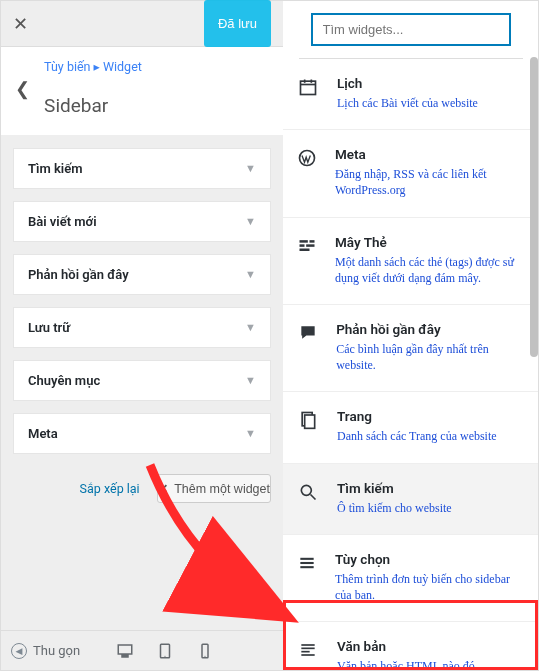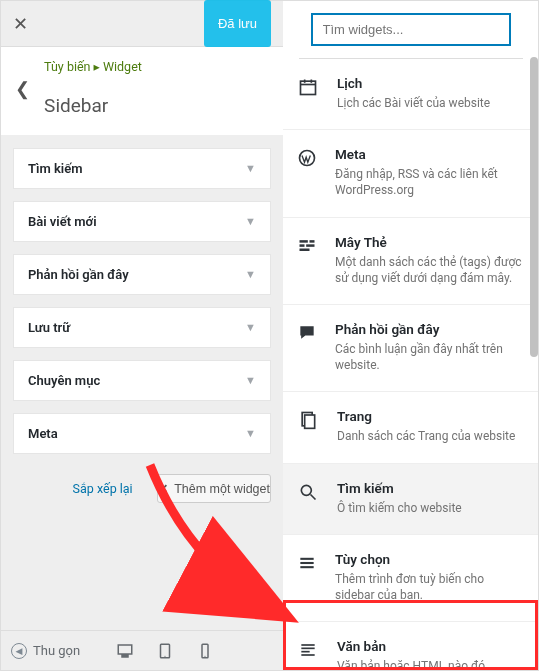--- a/index.html
+++ b/index.html
@@ -7,48 +7,48 @@
   .app { display: flex; width: 539px; height: 671px; border: 1px solid #ddd; }
   .left { width: 282px; background: #eee; display: flex; flex-direction: column; position: relative; }
   .right { flex: 1; background: #fff; display: flex; flex-direction: column; position: relative; align-items: center; }
 
   .topbar { height: 46px; background: #eee; display: flex; align-items: center; justify-content: space-between; padding: 0 12px; border-bottom: 1px solid #ddd; }
   .close-x { font-size: 18px; color: #555; cursor: pointer; }
   .saved-btn { background: #00b9eb; color: #fff; border: none; padding: 16px 14px; border-radius: 3px; font-size: 13px; opacity: 0.85; }
 
   .header { display: flex; align-items: center; padding: 12px 14px 18px; background: #fff; border-bottom: 1px solid #eee; }
   .back-chevron { font-size: 18px; color: #555; margin-right: 14px; cursor: pointer; }
-  .breadcrumb { font-size: 12.5px; color: #4d7c0f; }
+  .breadcrumb { font-size: 12.5px; color: #3b82f6; }
   .section-title { font-size: 19px; font-weight: 400; color: #555; margin-top: 20px; }
 
   .widget-list { padding: 12px 12px 8px; }
   .widget-item { background: #fff; border: 1px solid #e5e5e5; padding: 12px 14px; margin-bottom: 12px; display: flex; justify-content: space-between; align-items: center; font-weight: 600; color: #23282d; font-size: 13px; cursor: pointer; }
   .caret { color: #a0a5aa; font-size: 11px; }
 
-  .actions { display: flex; justify-content: flex-end; align-items: center; padding: 0 12px 8px; gap: 24px; }
+  .actions { display: flex; justify-content: flex-end; align-items: center; padding: 0 12px 8px; gap: 17px; }
   .reorder { color: #0073aa; font-size: 12.5px; cursor: pointer; }
   .add-widget { background: #f7f7f7; border: 1px solid #ccc; border-radius: 3px; padding: 6px 0; font-size: 12.5px; color: #555; display: flex; align-items: center; gap: 6px; cursor: pointer; }
 
   .footer { height: 40px; border-top: 1px solid #ddd; background: #eee; display: flex; align-items: center; padding: 0 10px; gap: 18px; margin-top: auto; }
   .collapse { display: flex; align-items: center; gap: 6px; color: #656a6f; font-size: 13px; cursor: pointer; }
   .collapse-circle { width: 16px; height: 16px; border: 1px solid #7e8993; border-radius: 50%; display: flex; align-items: center; justify-content: center; font-size: 9px; color: #7e8993; }
   .device-icons { display: flex; gap: 22px; margin-left: 18px; }
   .device-icons svg { width: 18px; height: 18px; fill: #656a6f; cursor: pointer; }
 
   .search-wrap { padding: 12px; border-bottom: 1px solid #ddd; }
   .search-input { width: 100%; padding: 7px 10px; border: 2px solid #007cba; font-size: 13px; outline: none; }
 
   .avail { flex: 1; overflow: hidden; position: relative; }
   .avail-inner { height: 100%; overflow-y: hidden; }
   .avail-item { display: flex; gap: 18px; padding: 16px 14px 18px; border-bottom: 1px solid #eee; }
   .avail-item.hover { background: #f3f3f3; }
   .avail-icon { width: 22px; display: flex; justify-content: center; padding-top: 2px; }
   .avail-icon svg, .avail-icon span { color: #32373c; fill: #32373c; font-size: 18px; }
   .avail-title { font-weight: 600; font-size: 13.5px; color: #23282d; margin-bottom: 4px; }
-  .avail-desc { font-size: 12px; color: #737373; line-height: 1.35; }
+  .avail-desc { font-size: 12px; color: #1d4ed8; line-height: 1.35; font-family: Liberation Serif, serif; }
   .highlight-box { position: absolute; border: 3px solid #ff2a2a; pointer-events: none; left: 0; right: 0; bottom: 0; height: 70px; }
 
   .scrollbar-track { position: absolute; top: 56px; right: 0; bottom: 0; width: 8px; background: transparent; }
   .scrollbar-thumb { position: absolute; right: 0; top: 0; width: 8px; height: 300px; background: #c1c1c1; border-radius: 4px; }
 
   .arrow-svg { position: absolute; left: 140px; top: 455px; pointer-events: none; z-index: 5; }
 </style>
 </head>
 <body>
 

